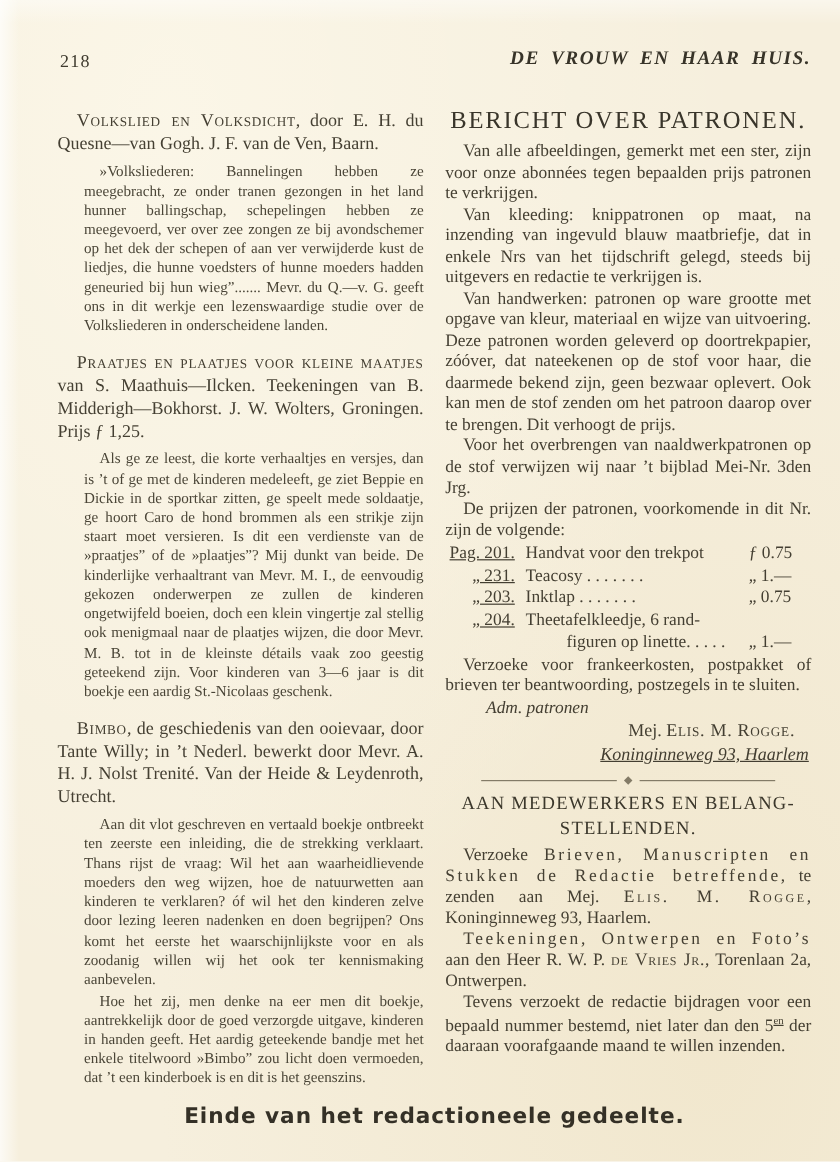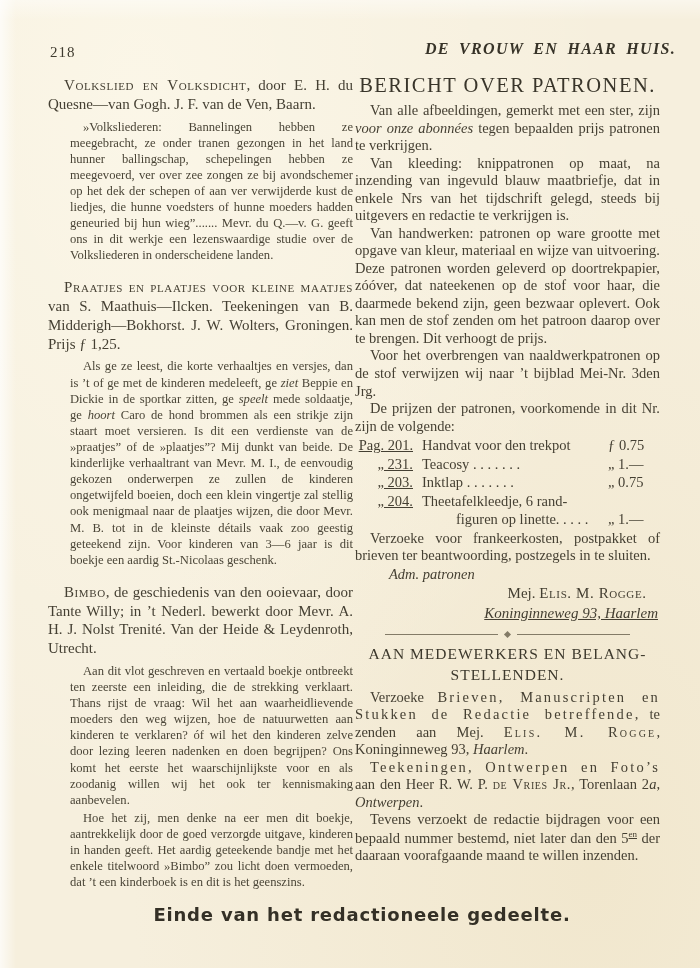--- a/index.html
+++ b/index.html
@@ -9,33 +9,33 @@
       linear-gradient(90deg, rgba(255,255,255,.7) 0px, rgba(255,255,255,0) 16px),
       linear-gradient(180deg, rgba(255,255,255,.45) 0px, rgba(255,255,255,0) 20px),
       radial-gradient(ellipse at 20% 10%, rgba(255,252,240,.55), rgba(255,252,240,0) 60%),
       radial-gradient(ellipse at 85% 90%, rgba(236,223,190,.5), rgba(236,223,190,0) 55%),
       #f6efdd;
     color:#433e31;
     font-family:"Liberation Serif","DejaVu Serif",serif;
   }
   .content{position:absolute;left:48px;top:38px;width:628px;}
   
-  .header{position:relative;height:28px;margin-bottom:8px;font-family:Liberation Serif, serif;}
+  .header{position:relative;height:28px;margin-bottom:24px;font-family:Liberation Serif, serif;}
   .pagenum{position:absolute;left:2px;top:6px;font-size:15px;letter-spacing:1px;color:#3e3a2e;}
   .journal{display:block;text-align:right;font-size:16px;font-weight:bold;font-style:italic;
            letter-spacing:1.3px;word-spacing:4px;color:#373328;padding-top:2px;}
   
-  .cols{display:flex;gap:2px;align-items:flex-start;}
+  .cols{display:flex;gap:18px;align-items:flex-start;}
   .col{width:305px;}
   
   .notice{margin:15px 0 5px;font-size:15px;line-height:1.25;text-align:justify;text-indent:16px;color:#443f32;}
   .notice.first{margin-top:2px;}
   .review{margin:2px 0 2px 22px;font-size:12.6px;line-height:1.28;text-align:justify;text-indent:13px;color:#4a4537;}
   .run-sc{font-variant:small-caps;letter-spacing:0.6px;}
-  .run-i{font-style:italic;}
+  .run-i{}
   .run-sp{letter-spacing:2.2px;}
   .run-sup{font-size:0.62em;vertical-align:super;text-decoration:underline;}
   
   .bericht-heading{margin:0 0 5px;font-size:20.5px;font-weight:normal;letter-spacing:1.5px;
                    text-align:center;color:#39352a;white-space:nowrap;}
   .rpara{margin:0;font-size:14.5px;line-height:1.21;text-align:justify;text-indent:15px;color:#443f32;}
   .pricelist{margin:1px 0;font-size:14.5px;line-height:1.28;color:#443f32;}
   .pl-row{display:flex;}
   .pl-ref{width:58px;text-align:right;padding-right:9px;white-space:nowrap;flex:none;text-decoration:underline;}
   .pl-item{flex:1;white-space:nowrap;overflow:hidden;}

